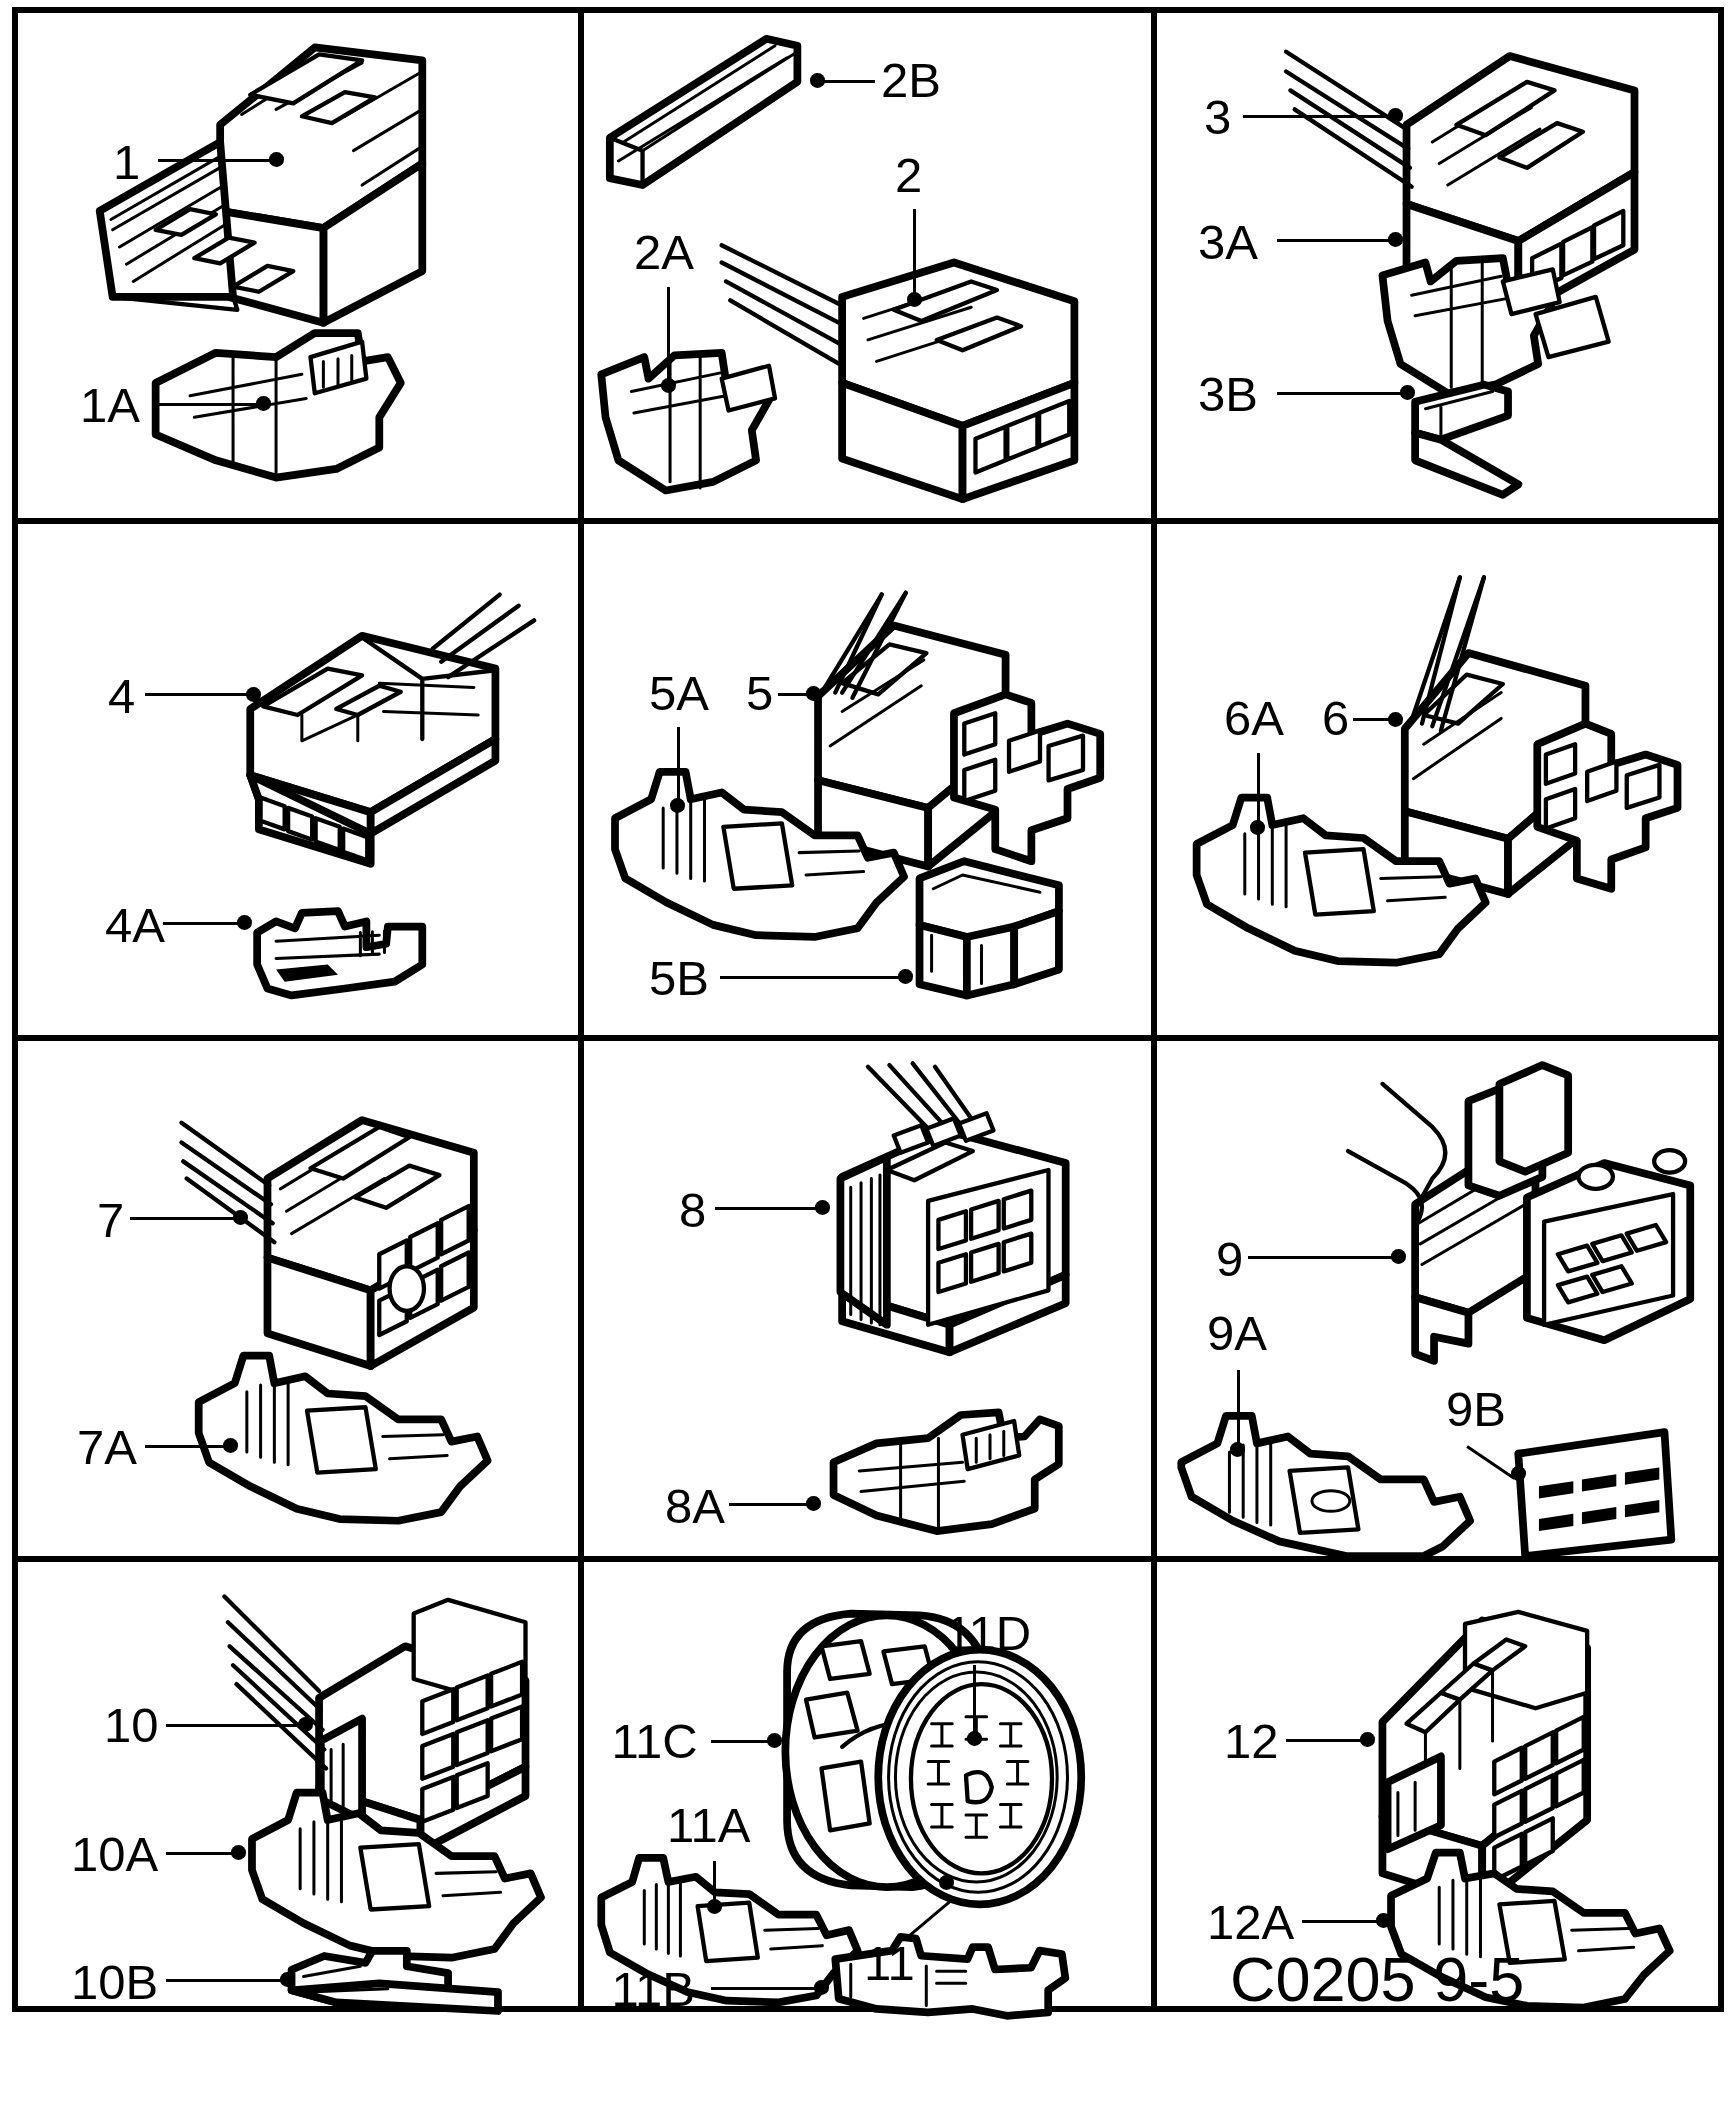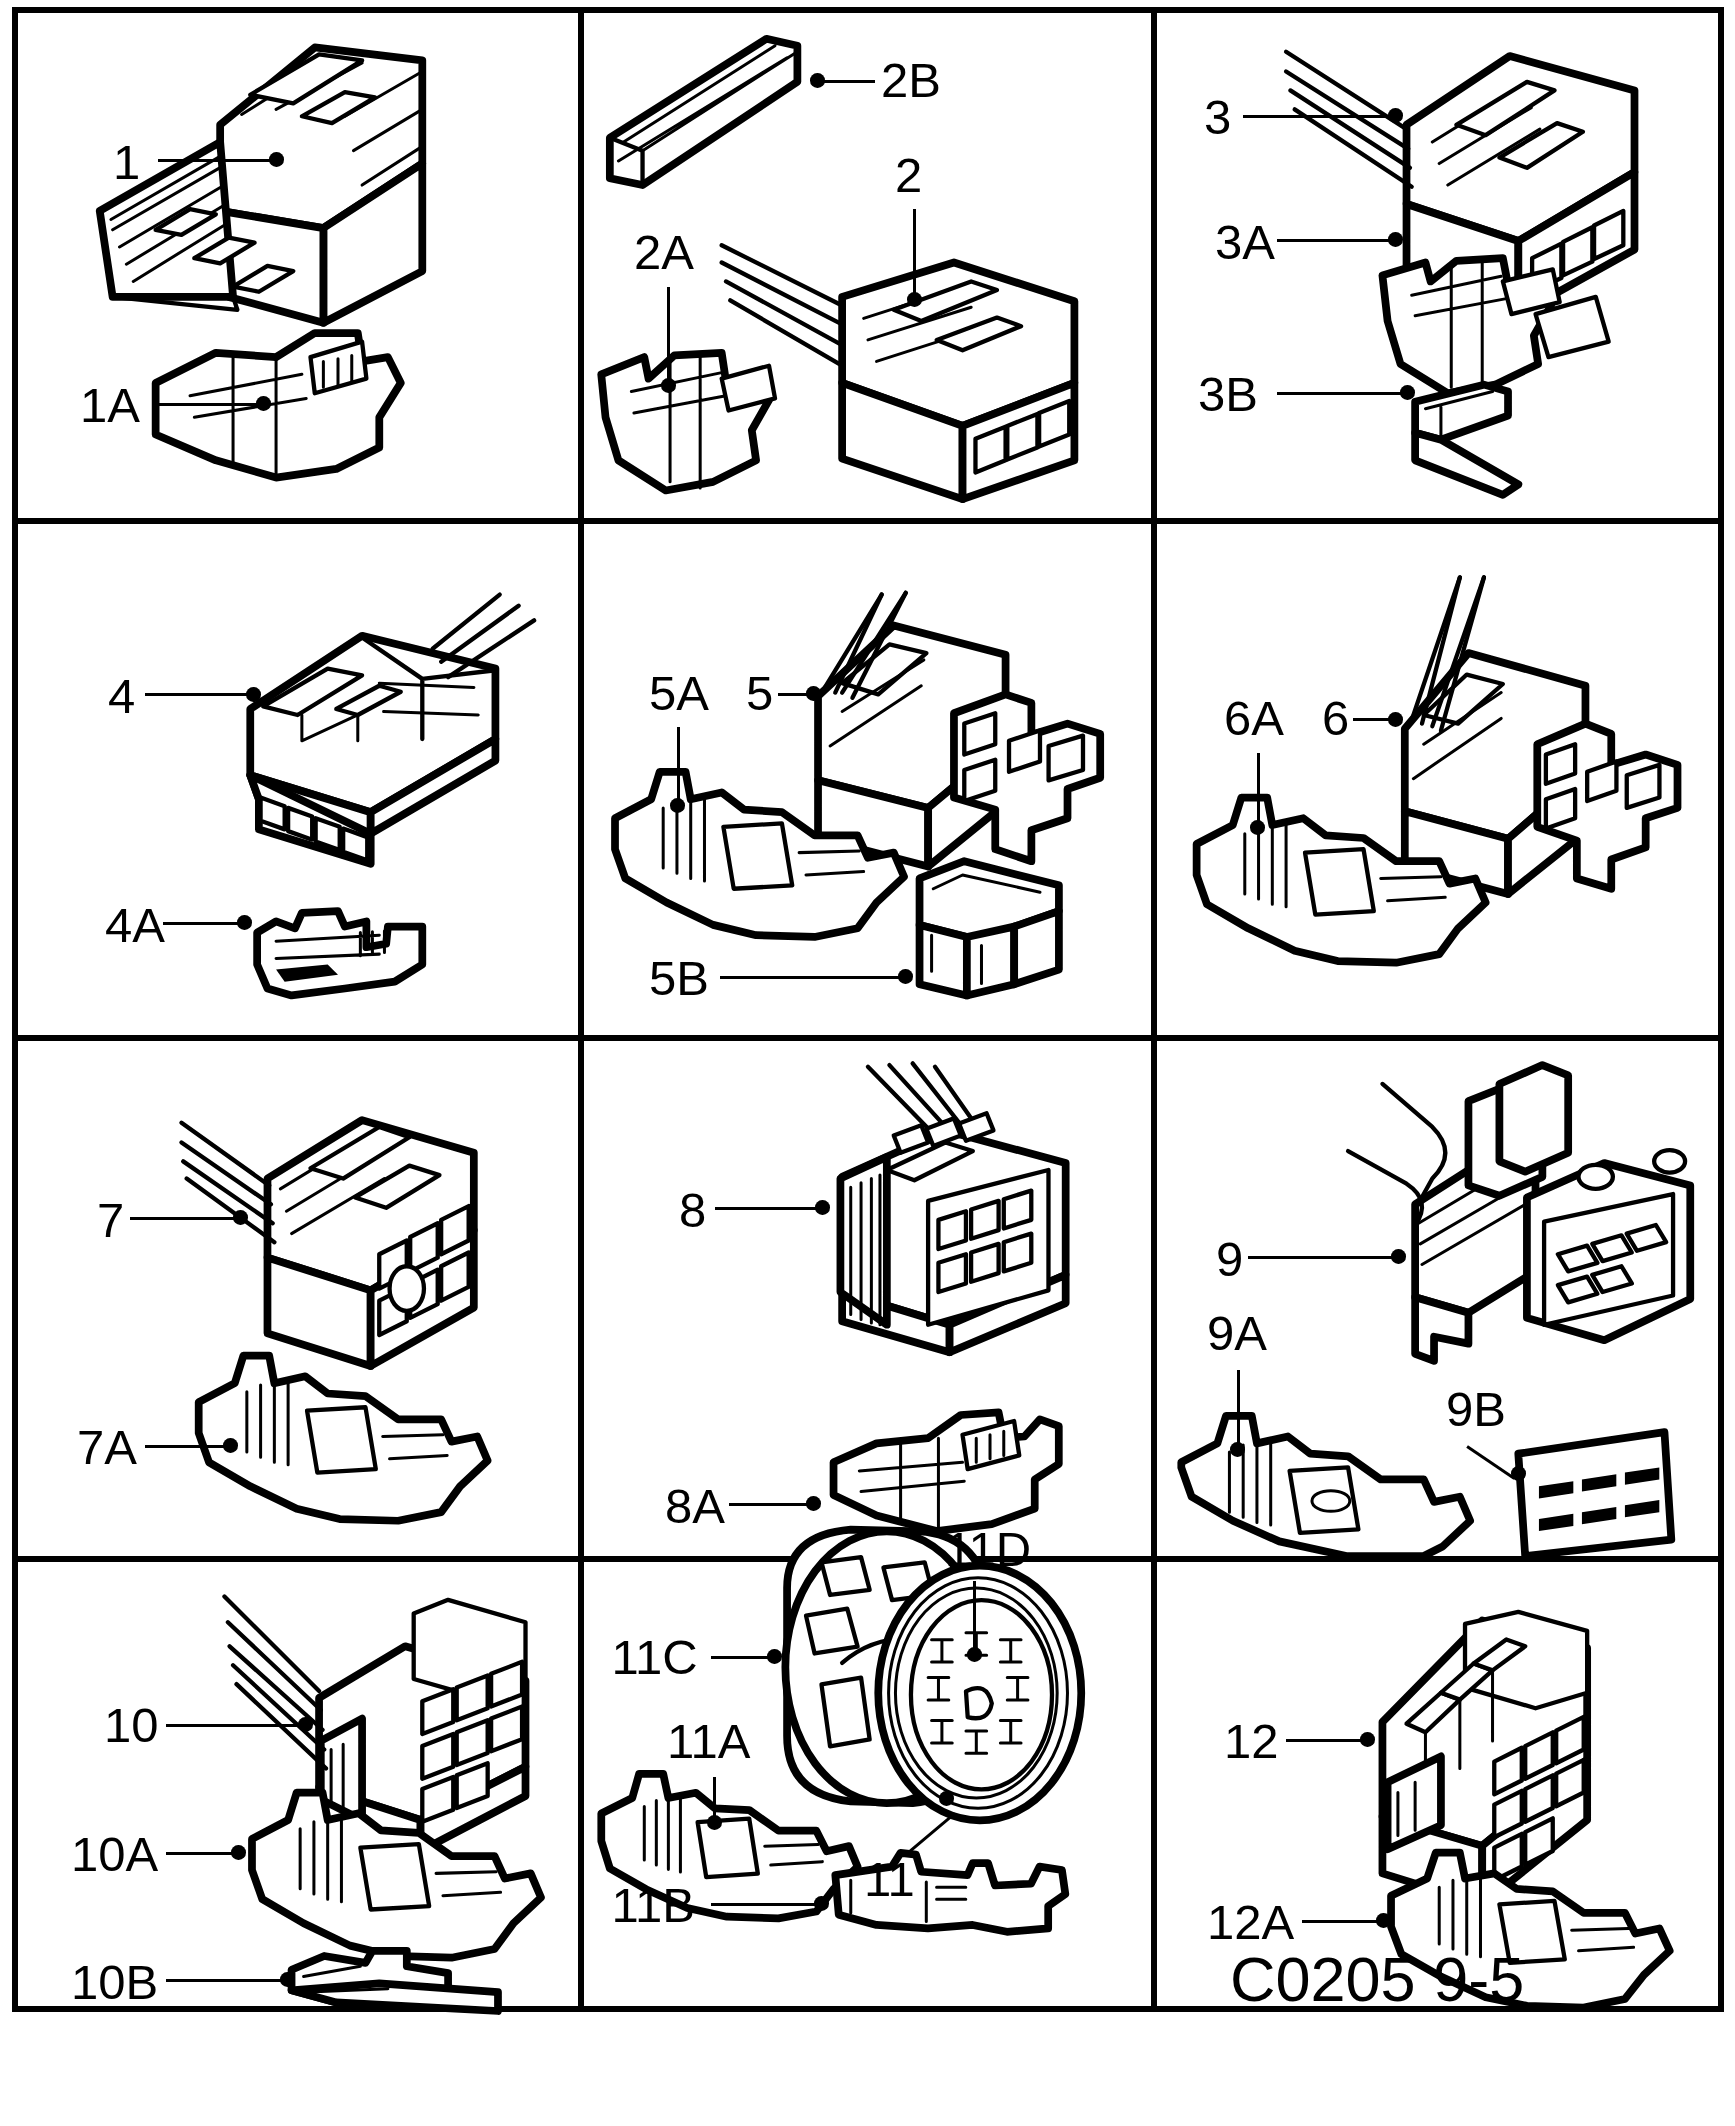--- a/index.html
+++ b/index.html
@@ -154,21 +154,21 @@
 
       <path class="fl" d="M300,452 L380,432 L408,440 L408,468 L330,496 L300,488 Z"></path>
       <path class="fl" d="M300,488 L330,496 L420,548 L402,560 L300,520 Z"></path>
       <path class="lnt" d="M312,460 L390,440 M330,496 L330,458"></path>
       <path class="ln" d="M330,496 L420,548"></path>
     </svg>
     <span class="lbl" style="left:47px;top:80px;">3</span>
     <div class="leader" style="left:86px;top:102px;width:150px;"></div>
     <div class="dot" style="left:231px;top:95px;"></div>
 
-    <span class="lbl" style="left:41px;top:205px;margin-left:17px;">3A</span>
+    <span class="lbl" style="left:41px;top:205px;">3A</span>
     <div class="leader" style="left:120px;top:226px;width:115px;"></div>
     <div class="dot" style="left:231px;top:219px;"></div>
 
     <span class="lbl" style="left:41px;top:357px;">3B</span>
     <div class="leader" style="left:120px;top:379px;width:127px;"></div>
     <div class="dot" style="left:243px;top:372px;"></div>
   </div>
 
   <div class="cell" style="left:18px;top:524px;width:560px;height:511px;">
     <svg width="560" height="511" viewBox="0 0 651 594">
@@ -465,21 +465,21 @@
 
     <span class="lbl" style="left:53px;top:268px;">10A</span>
     <div class="leader" style="left:148px;top:290px;width:67px;"></div>
     <div class="dot" style="left:213px;top:283px;"></div>
 
     <span class="lbl" style="left:53px;top:396px;">10B</span>
     <div class="leader" style="left:148px;top:417px;width:119px;"></div>
     <div class="dot" style="left:262px;top:410px;"></div>
   </div>
 
-  <div class="cell" style="left:584px;top:1478px;width:675px;height:449px;">
+  <div class="cell" style="left:584px;top:1562px;width:675px;height:449px;">
     <svg width="567" height="449" viewBox="0 0 659 522">
 
       <path class="fl" d="M236,128 Q236,66 310,60 L390,62 Q456,66 470,134 L470,300 Q456,370 382,378 L310,376 Q236,368 236,300 Z"></path>
       <ellipse class="fl" cx="352" cy="220" rx="118" ry="158"></ellipse>
       <g class="flt">
         <path d="M276,98 L322,92 L332,130 L286,136 Z"></path>
         <path d="M348,104 L396,98 L406,136 L358,142 Z"></path>
         <path d="M258,160 L306,152 L318,196 L268,204 Z"></path>
       </g>
       <path class="flt" d="M276,240 L322,232 L332,304 L286,312 Z"></path>

